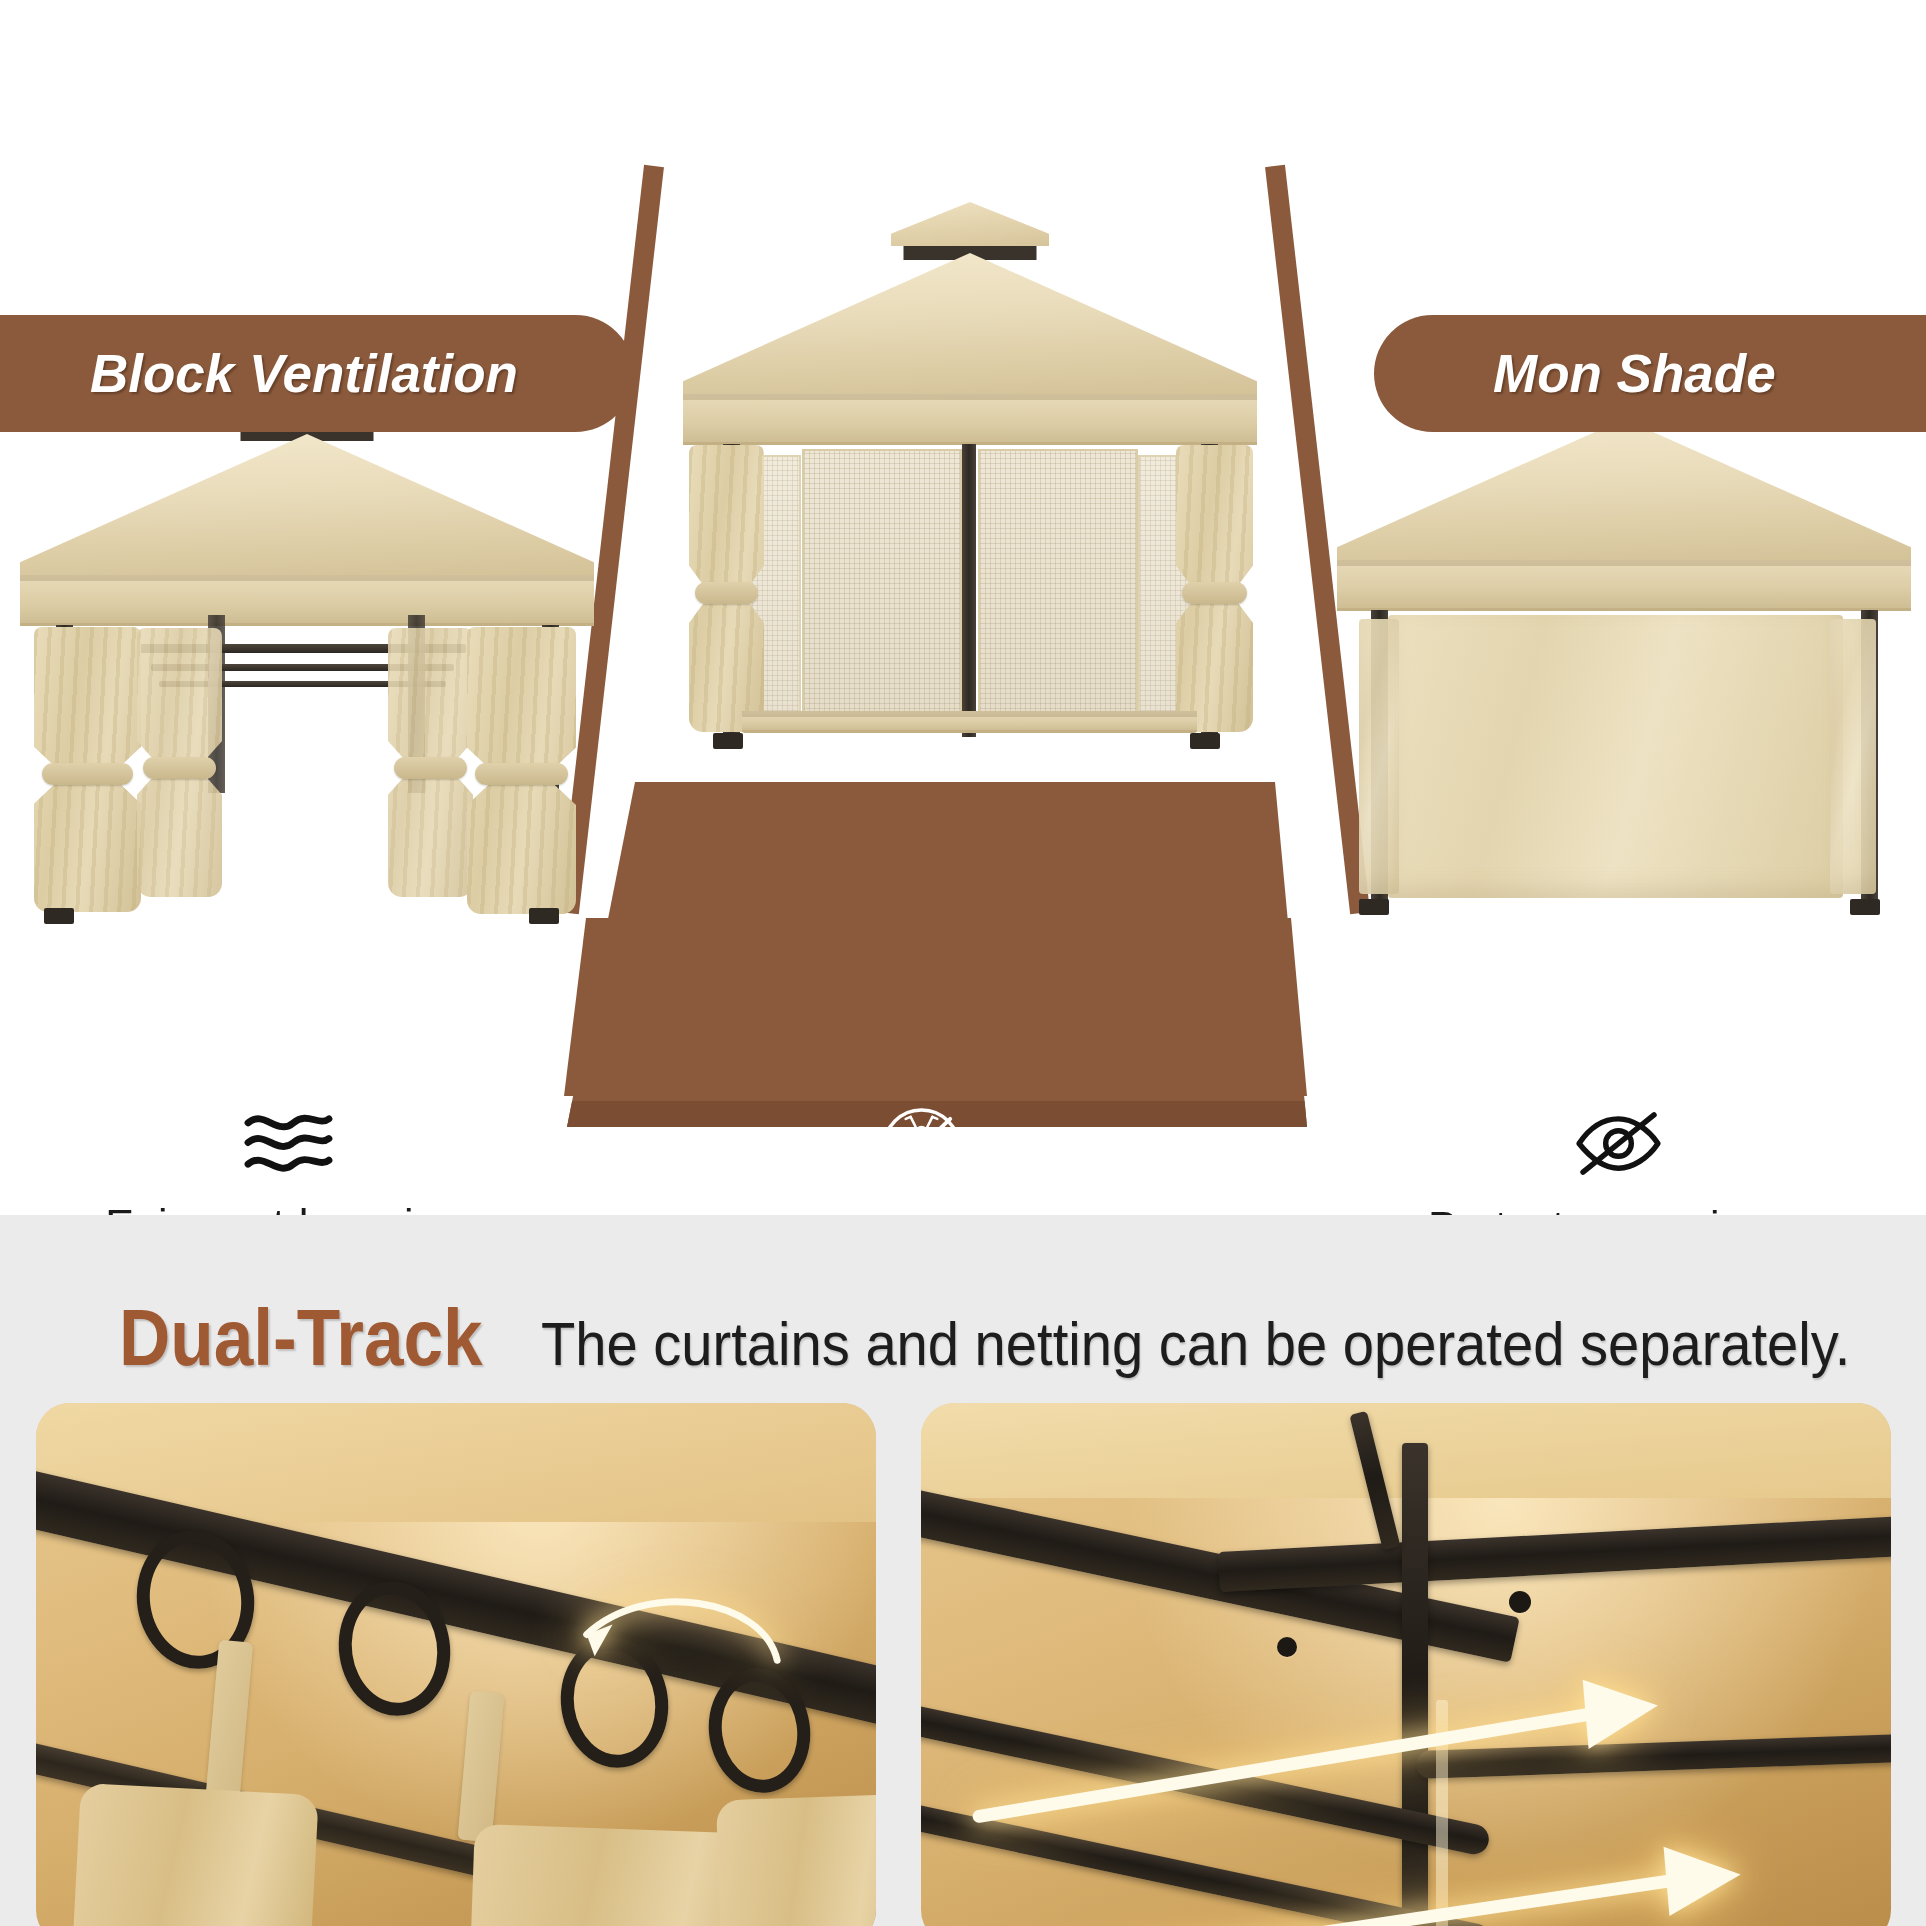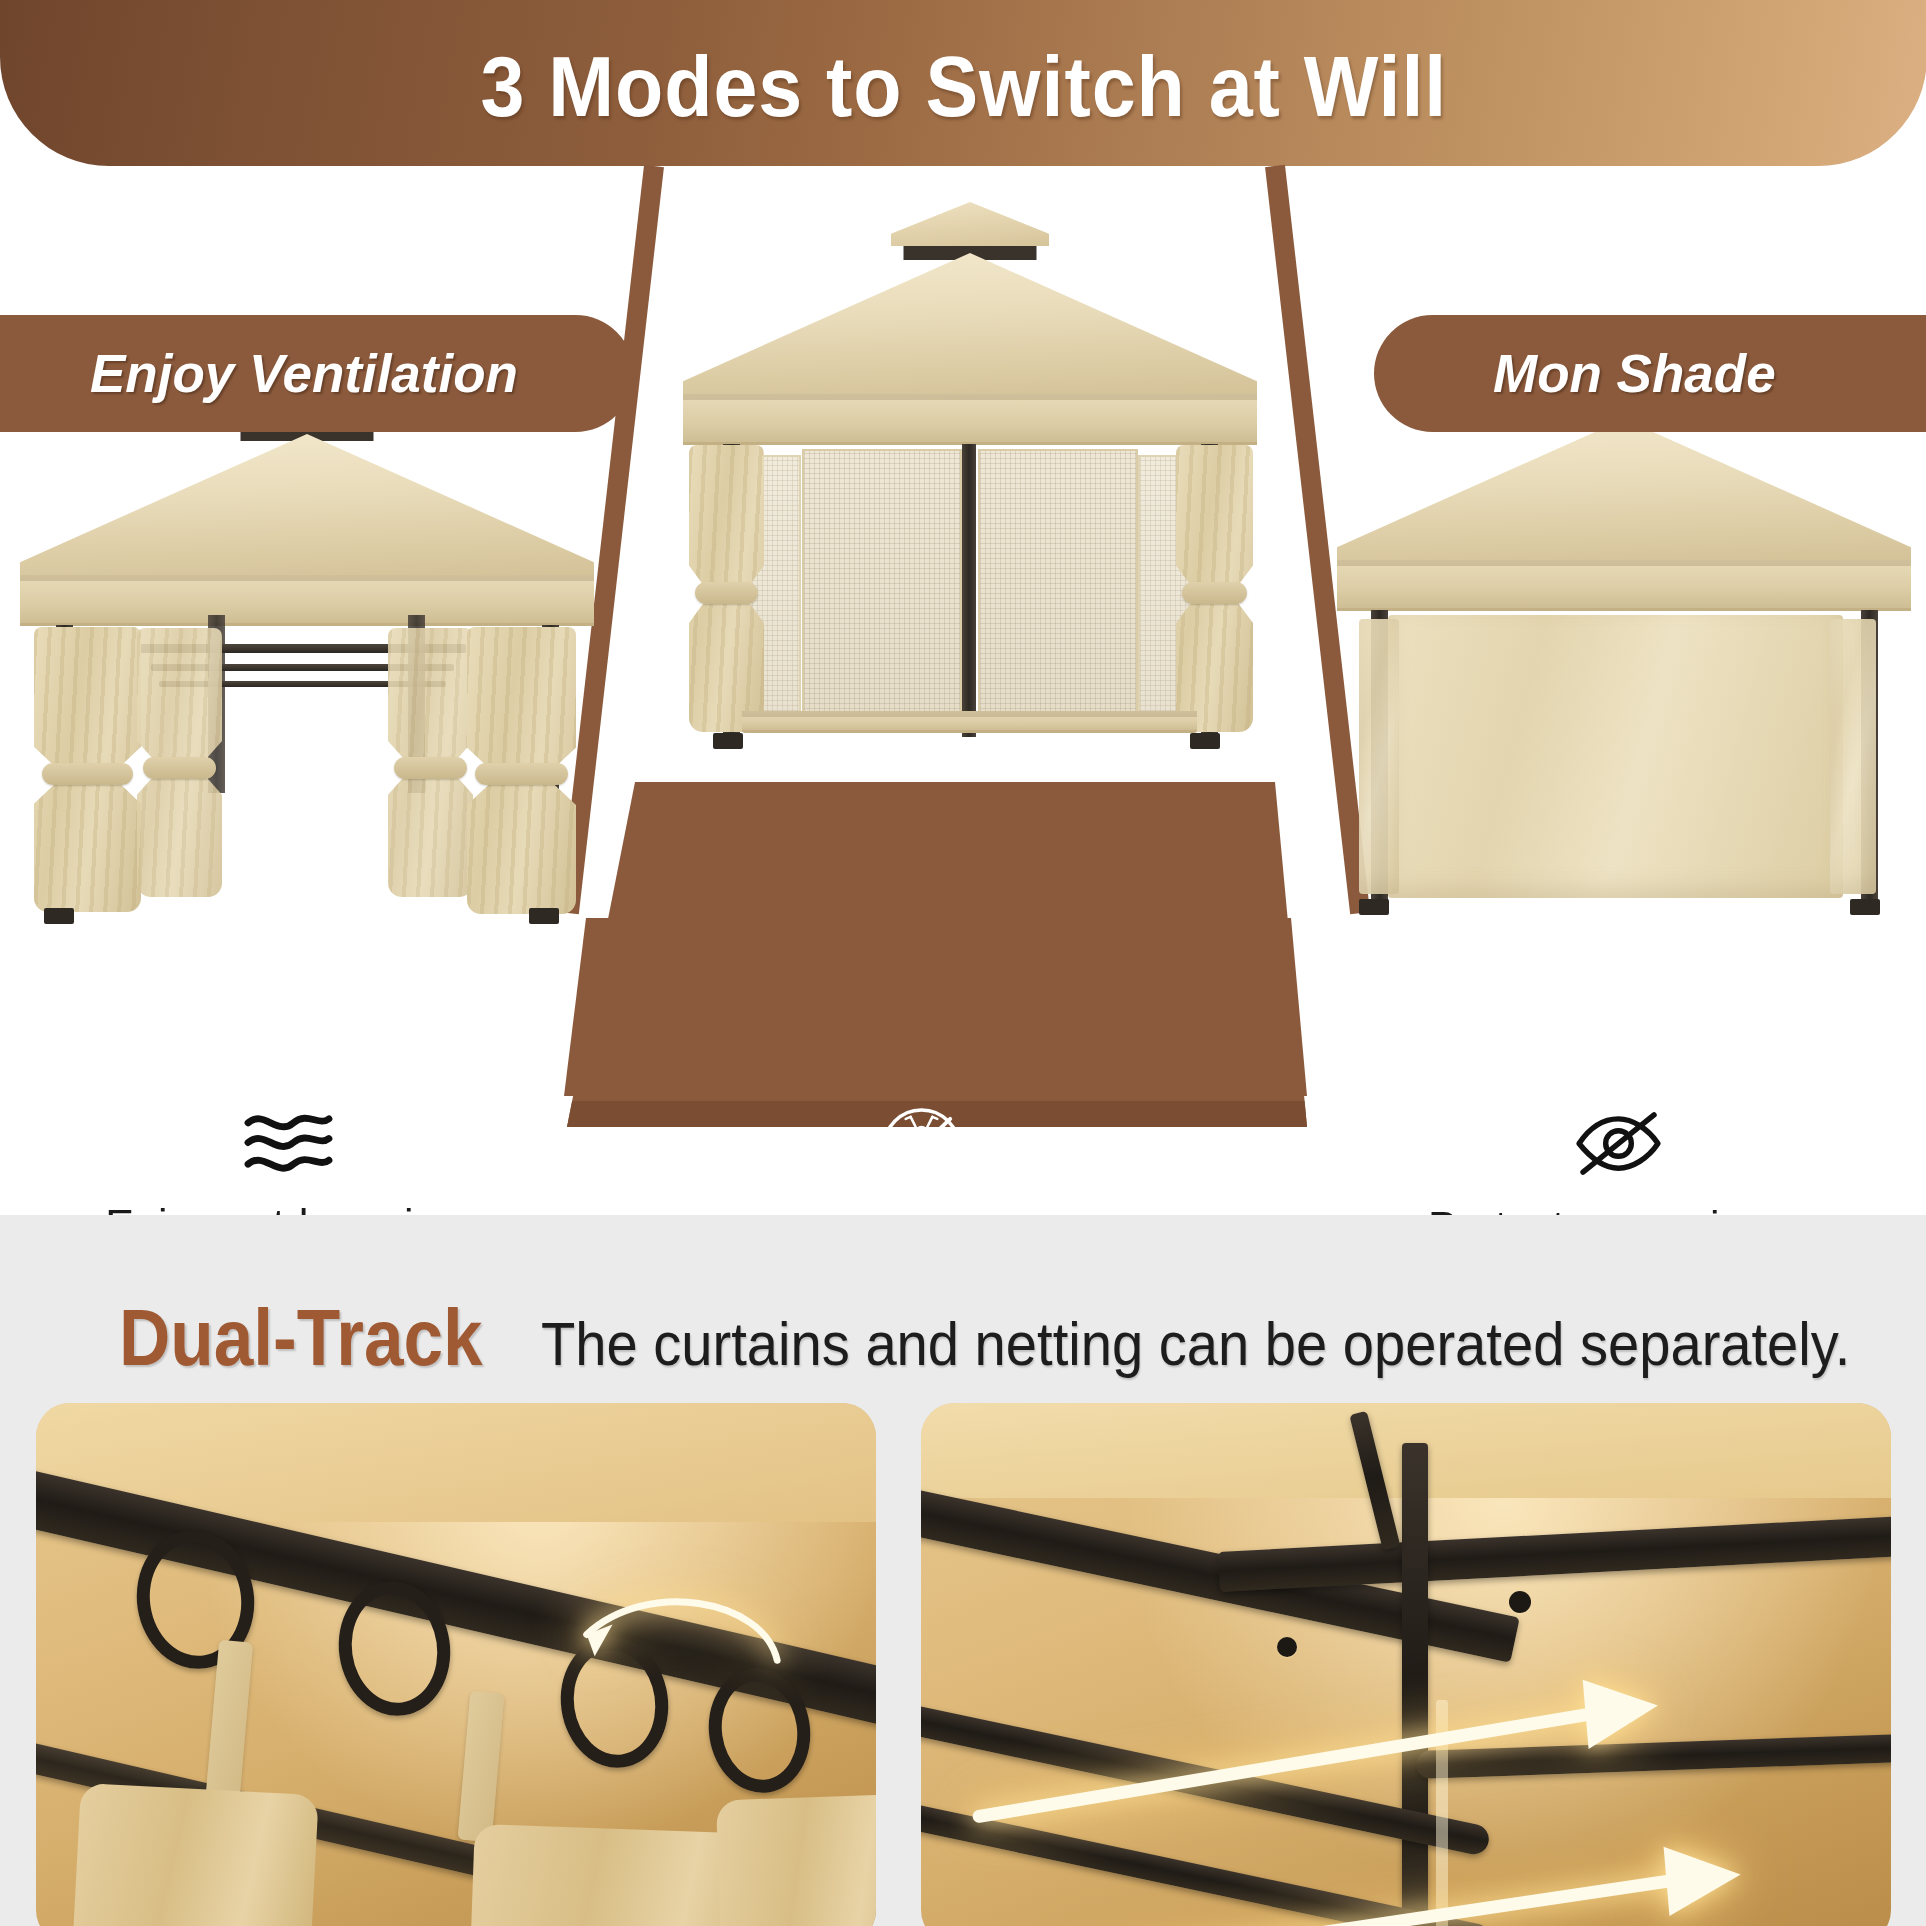--- a/index.html
+++ b/index.html
@@ -251,23 +251,20 @@
   .bolt{
     position:absolute; background:#1C1813; border-radius:50%;
     box-shadow:0 1px 2px rgba(255,235,190,.35);
   }
 </style>
 </head>
 <body>
 
 <div id="page">
 
-  <div id="header-banner">
-    <div id="header-title">3 Modes to Switch at Will</div>
-  </div>
 
   <div id="modes-area">
 
     <div class="divider" id="divider-left"></div>
     <div class="divider" id="divider-right"></div>
 
     <div class="gz" id="gz-left">
 
       <div class="vent-gap" style="top:46px;"></div>
       <div class="vent-roof" style="top:4px;"></div>
@@ -333,21 +330,21 @@
       <div class="wall" style="left:493px;top:255px; width:46px;  height:275px; opacity:.92;"></div>
       <div class="wall" style="left:22px; top:255px; width:40px;  height:275px; opacity:.92;"></div>
       <div class="foot" style="left:22px;  top:535px;"></div>
       <div class="foot" style="left:513px; top:535px;"></div>
     </div>
 
     <div id="anti-mosquito-band"></div>
     <div id="mid-icon-bg"></div>
 
     <div class="pill" id="pill-ventilation">
-      <span>Enjoy Ventilation</span>
+      <span>Block Ventilation</span>
     </div>
     <div class="pill" id="pill-sunshade">
       <span>Mon Shade</span>
     </div>
 
     <div class="benefit" id="benefit-left">
       <svg class="benefit-icon" width="99" height="71" viewBox="0 0 100 72">
         <g fill="none" stroke="#111111" stroke-width="7" stroke-linecap="round">
           <path d="M10 16 C 26 2, 40 30, 56 16 C 70 4, 82 20, 92 12"></path>
           <path d="M10 36 C 26 22, 40 50, 56 36 C 70 24, 82 40, 92 32"></path>

